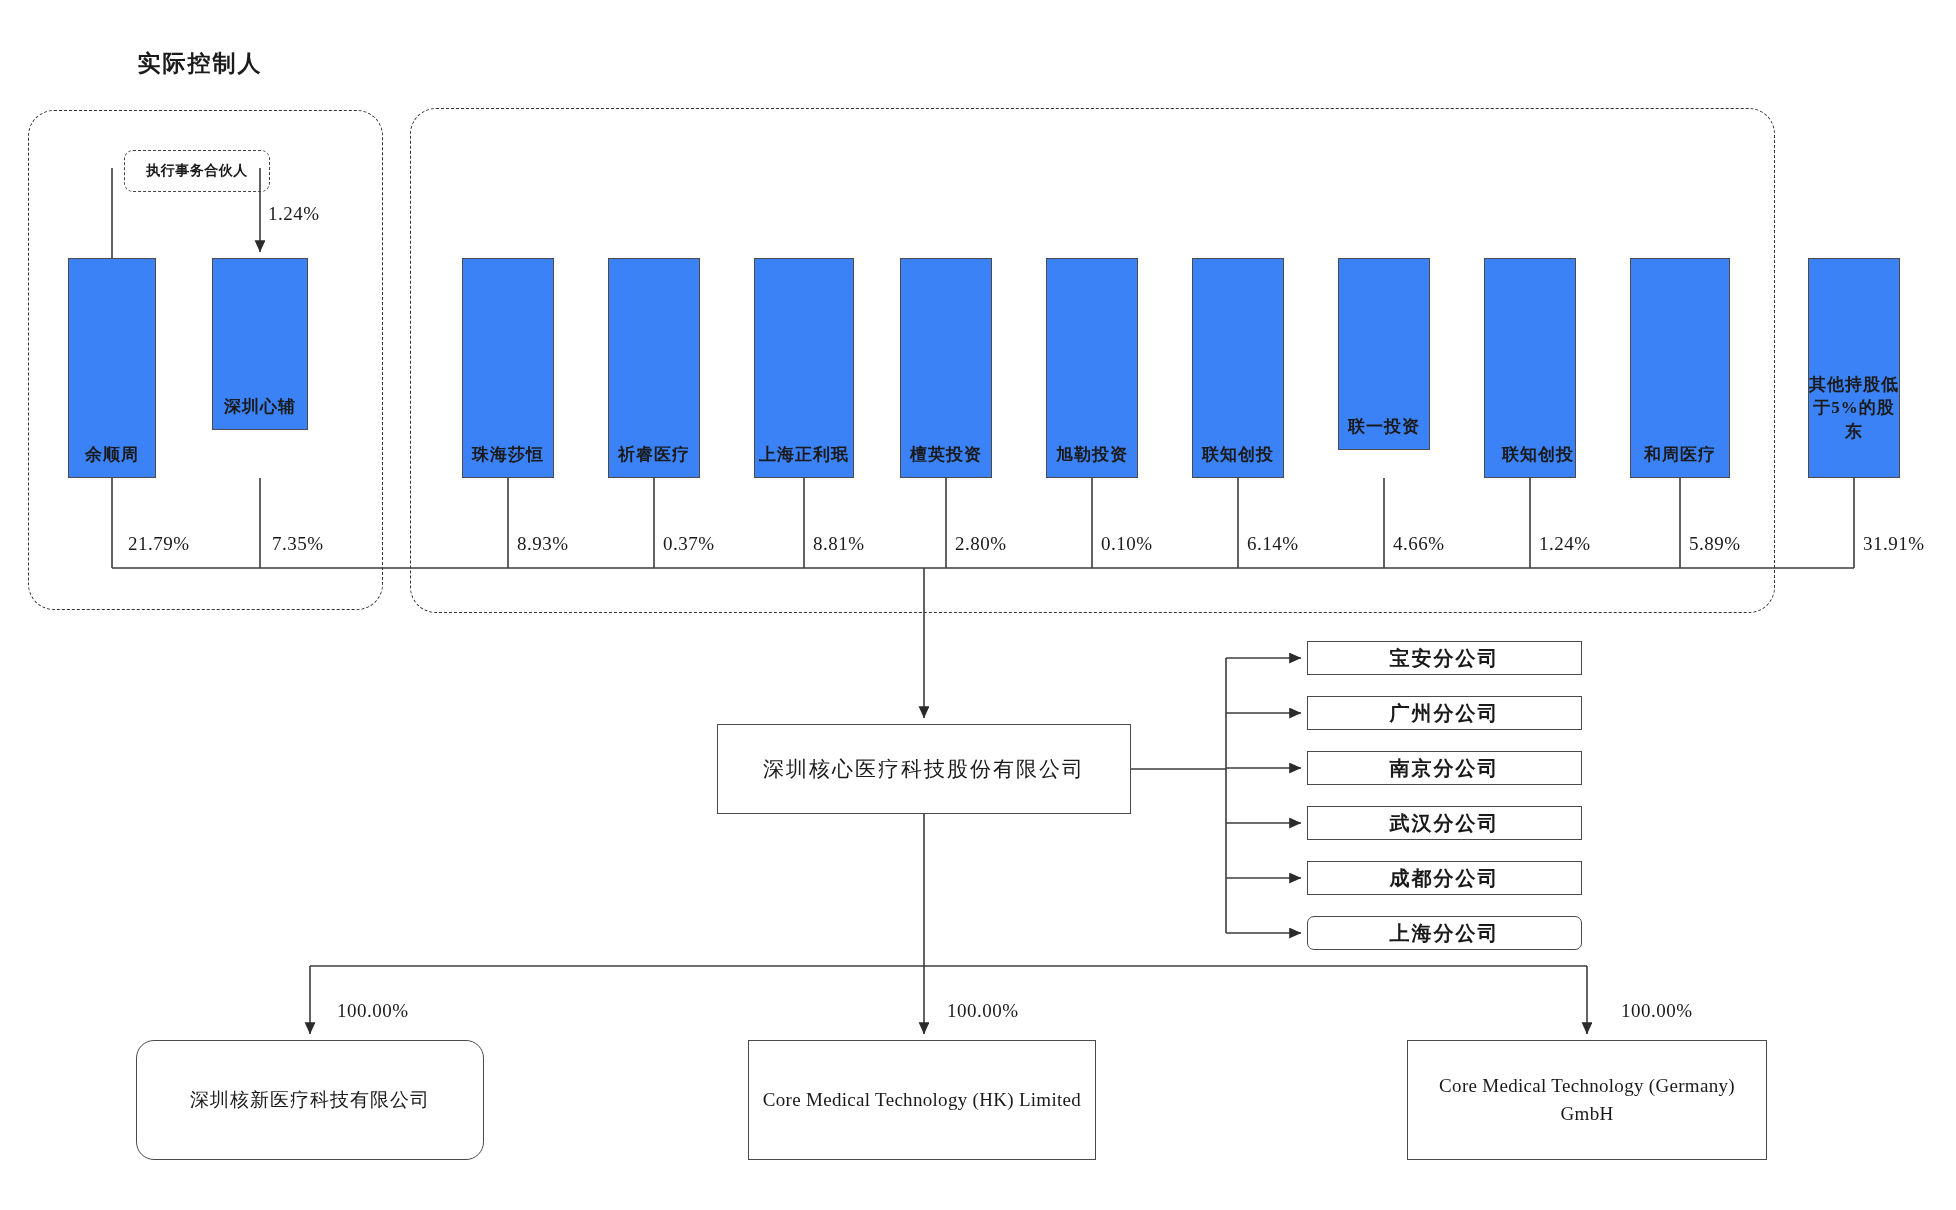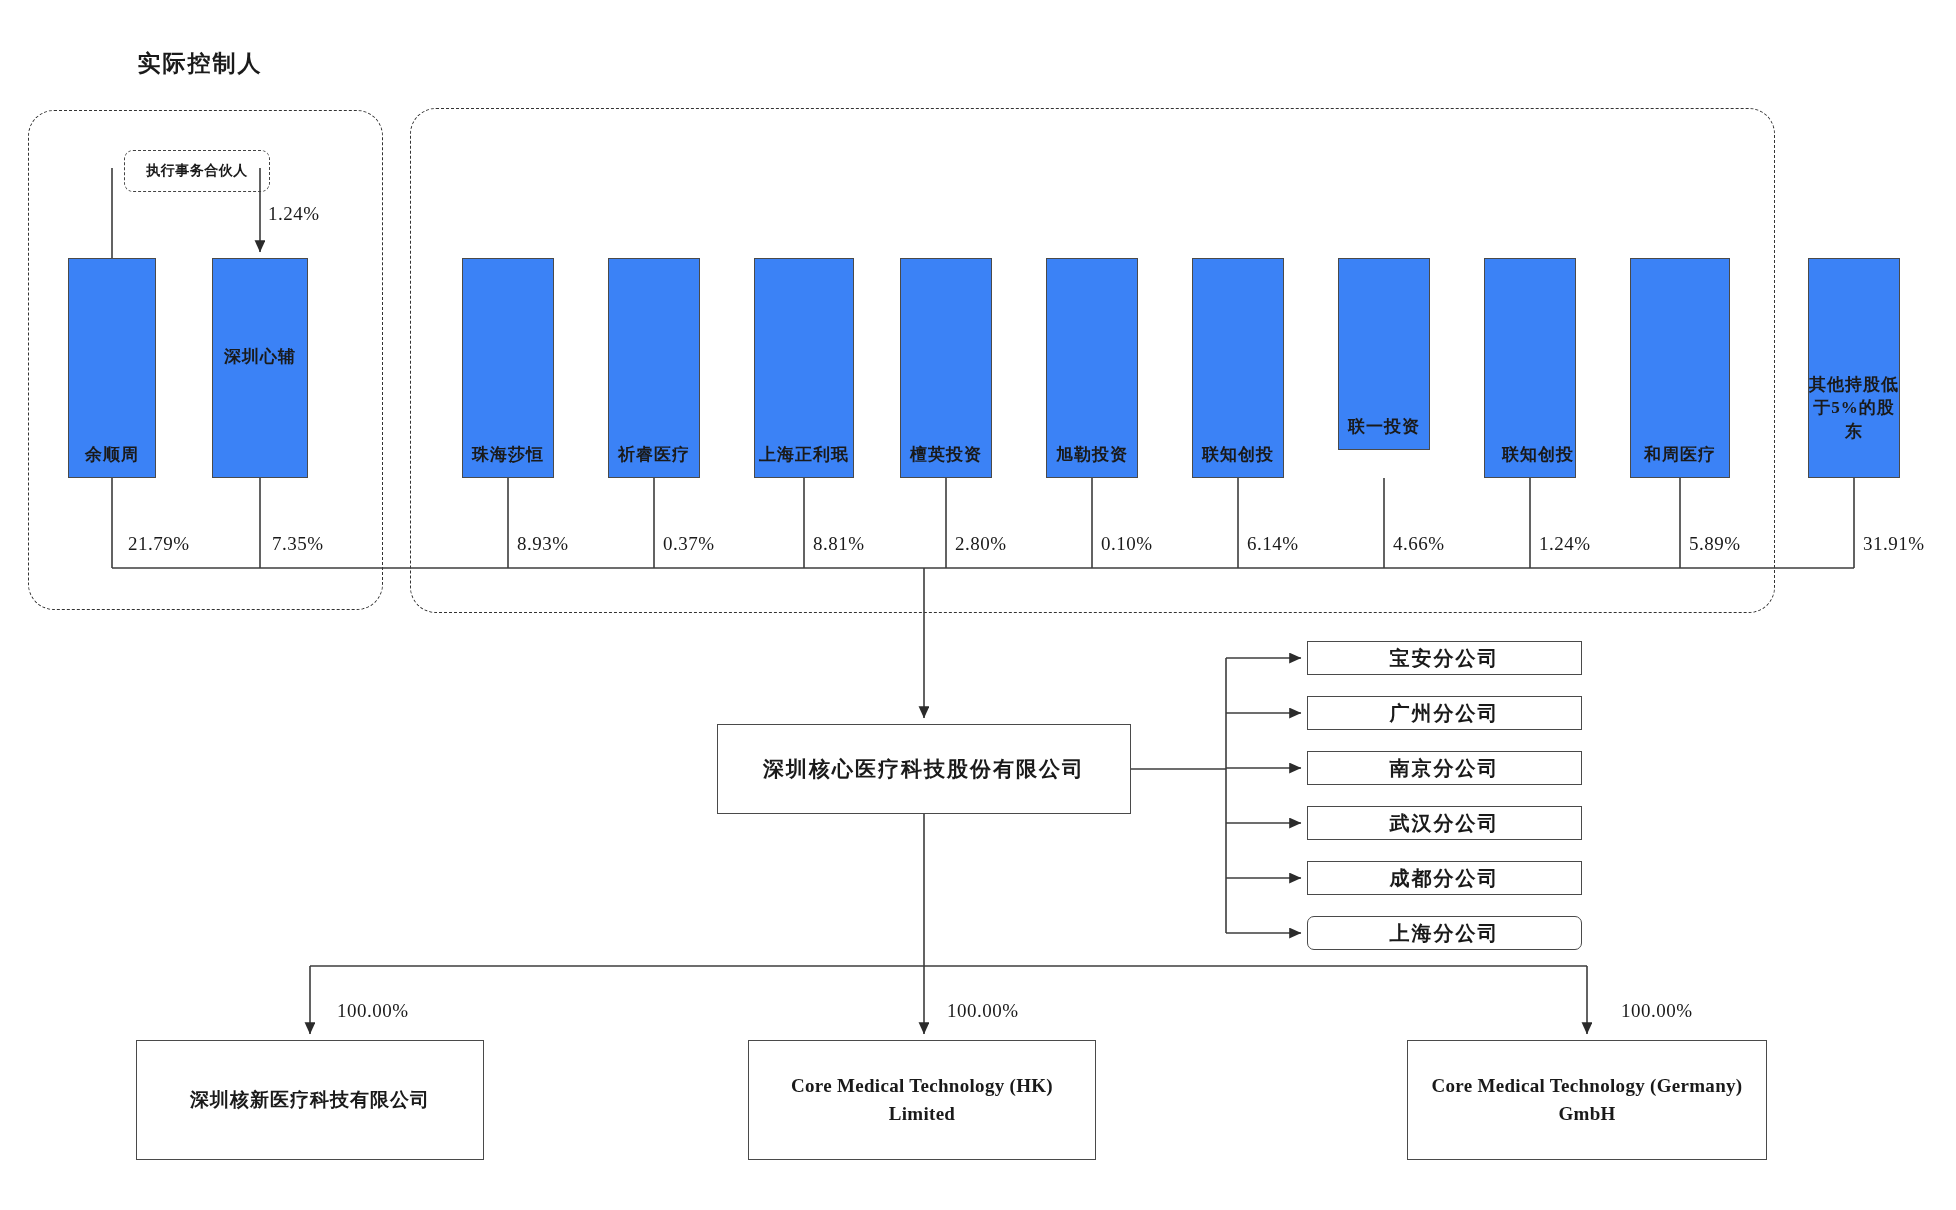--- a/index.html
+++ b/index.html
@@ -15,21 +15,21 @@
                box-sizing:border-box;background:transparent;}
 
   .ebox{position:absolute;box-sizing:border-box;border:1.4px solid #4a4a4a;
         background:#3b82f6;display:flex;align-items:flex-end;justify-content:center;
         padding-bottom:0;}
   .ebox .lbl{font-size:17px;font-weight:bold;line-height:1.38;text-align:center;
              width:100%;transform:translateY(-48%);letter-spacing:1px;}
 
   .hbox{position:absolute;box-sizing:border-box;border:1.4px solid #4a4a4a;
         background:#fff;display:flex;align-items:center;justify-content:center;}
-  .hbox .lbl{font-size:18px;font-weight:bold;line-height:1.45;text-align:center;
+  .hbox .lbl{font-size:18px;font-weight:normal;line-height:1.45;text-align:center;
              letter-spacing:1px;padding:0 8px;}
 
   .mainbox .lbl{font-size:21px;letter-spacing:2px;}
   .subbox .lbl{font-size:19px;letter-spacing:1px;}
   .subbox-en .lbl{font-size:19px;letter-spacing:0.3px;}
 
   .branchbox{position:absolute;box-sizing:border-box;border:1.4px solid #4a4a4a;
              background:#fff;display:flex;align-items:center;justify-content:center;}
   .branchbox .lbl{font-size:20px;font-weight:bold;letter-spacing:2px;}
 
@@ -54,21 +54,21 @@
 
   <div class="partner-box" style="left:124px;top:150px;width:146px;height:42px;">
     <span class="lbl">执行事务合伙人</span>
   </div>
 
   <div class="pct" style="left:268px;top:203px;">1.24%</div>
 
   <div class="ebox" style="left:68px;top:258px;width:88px;height:220px;">
     <span class="lbl">余顺周</span>
   </div>
-  <div class="ebox" style="left:212px;top:258px;width:96px;height:220px;align-items:center;">
+  <div class="ebox" style="left:212px;top:258px;width:96px;height:172px;">
     <span class="lbl">深圳心辅</span>
   </div>
 
   <div class="pct" style="left:128px;top:533px;">21.79%</div>
   <div class="pct" style="left:272px;top:533px;">7.35%</div>
 
   <div class="ebox" style="left:462px;top:258px;width:92px;height:220px;">
     <span class="lbl">珠海莎恒</span>
   </div>
   <div class="ebox" style="left:608px;top:258px;width:92px;height:220px;">
@@ -131,21 +131,21 @@
     <span class="lbl">成都分公司</span>
   </div>
   <div class="branchbox" style="left:1307px;top:916px;width:275px;height:34px;border-radius:7px;">
     <span class="lbl">上海分公司</span>
   </div>
 
   <div class="pct" style="left:337px;top:1000px;">100.00%</div>
   <div class="pct" style="left:947px;top:1000px;">100.00%</div>
   <div class="pct" style="left:1621px;top:1000px;">100.00%</div>
 
-  <div class="hbox subbox" style="left:136px;top:1040px;width:348px;height:120px;">
+  <div class="hbox subbox" style="left:136px;top:1040px;width:348px;height:120px;border-radius:18px;">
     <span class="lbl">深圳核新医疗科技有限公司</span>
   </div>
   <div class="hbox subbox-en" style="left:748px;top:1040px;width:348px;height:120px;">
     <span class="lbl">Core Medical Technology (HK) Limited</span>
   </div>
   <div class="hbox subbox-en" style="left:1407px;top:1040px;width:360px;height:120px;">
     <span class="lbl">Core Medical Technology (Germany) GmbH</span>
   </div>
 
   <svg class="lines" viewBox="0 0 1956 1210" xmlns="http://www.w3.org/2000/svg">

